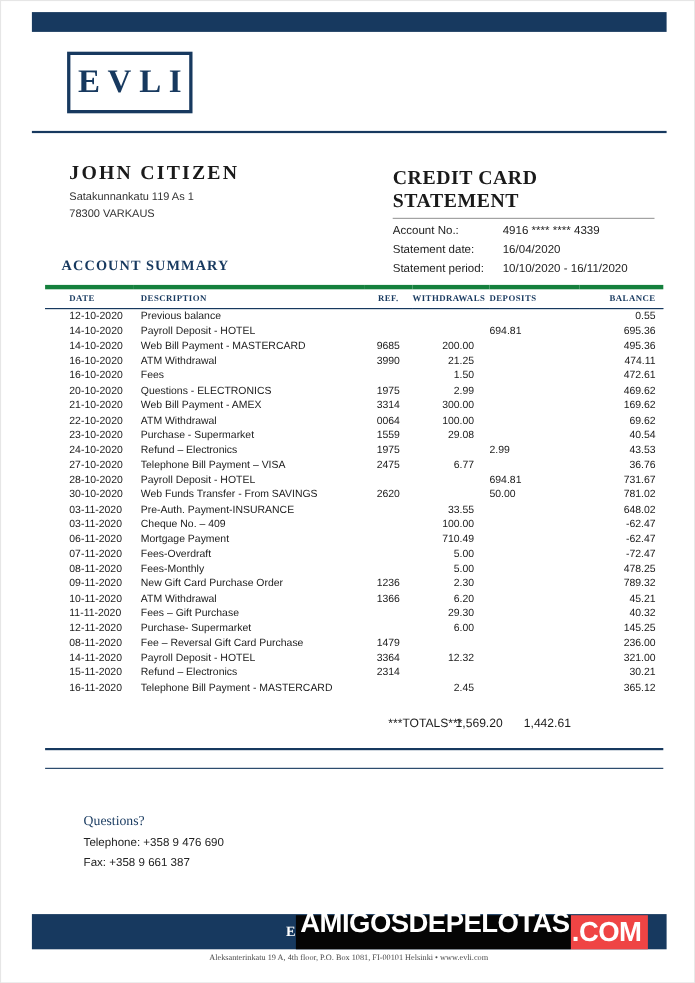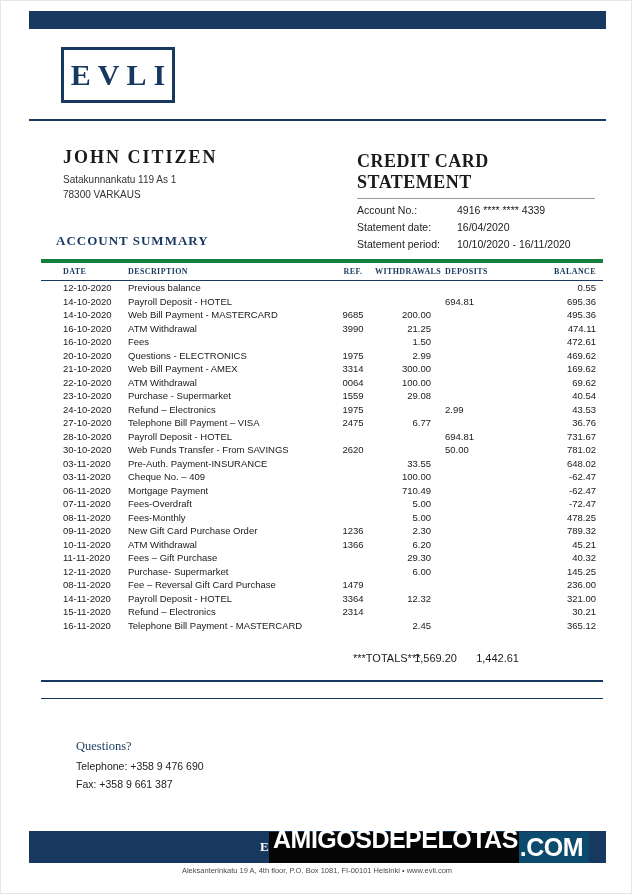--- a/index.html
+++ b/index.html
@@ -57,24 +57,24 @@
 
   .bottom-bar { position:absolute; left:28px; top:830px; width:577px; height:32px; background:#17395f;
                 display:flex; align-items:center; justify-content:center; }
   .bottom-bar-text { font-family:"Liberation Serif", serif; color:#ffffff; font-weight:bold;
                      font-size:13px; letter-spacing:1px; }
 
   .watermark { position:absolute; left:268px; top:831px; height:31px; display:flex; align-items:stretch; }
   .watermark span { display:flex; align-items:center; color:#ffffff; font-weight:bold; font-size:25px;
                     letter-spacing:-0.5px; font-family:"Liberation Sans", sans-serif; }
   .watermark-main { background:#050505; padding:0 1px 16px 4px; }
-  .watermark-suffix { background:#0c4a6e; padding:0 6px 0 1px; }
+  .watermark-suffix { background:#ef4444; padding:0 6px 0 1px; }
 
   .footer-address { position:absolute; left:0; top:865px; width:632px; text-align:center;
-                    font-size:7.5px; color:#4a4a4a; }
+                    font-size:7.5px; color:#4a4a4a;font-family:Liberation Serif, serif; }
 </style>
 </head>
 <body>
 
 <div class="page">
 
   <div class="top-bar"></div>
 
   <div class="logo-box">
     <span class="logo-text">EVLI</span>

